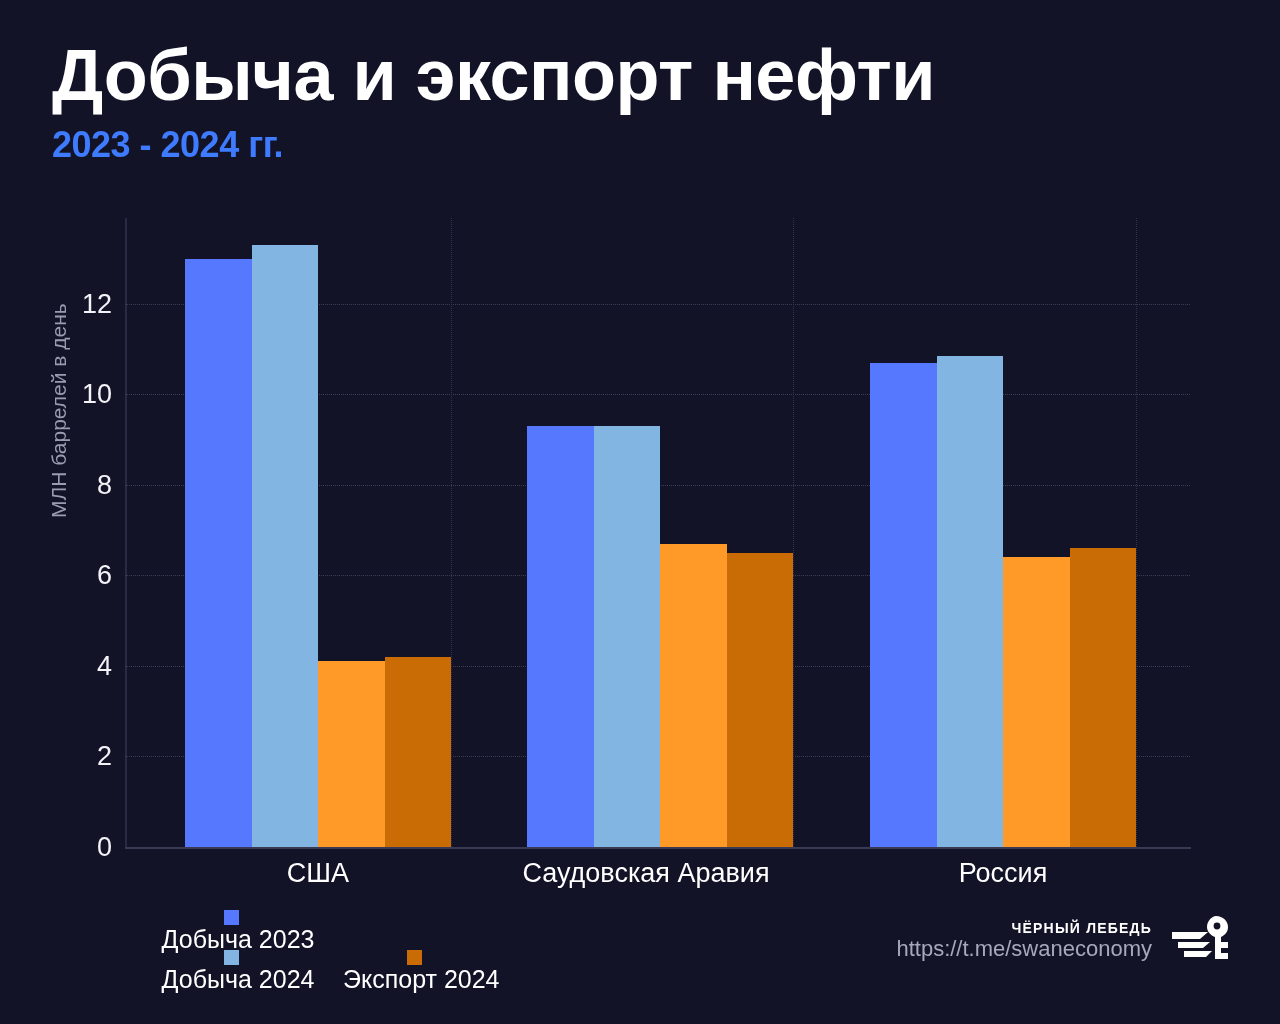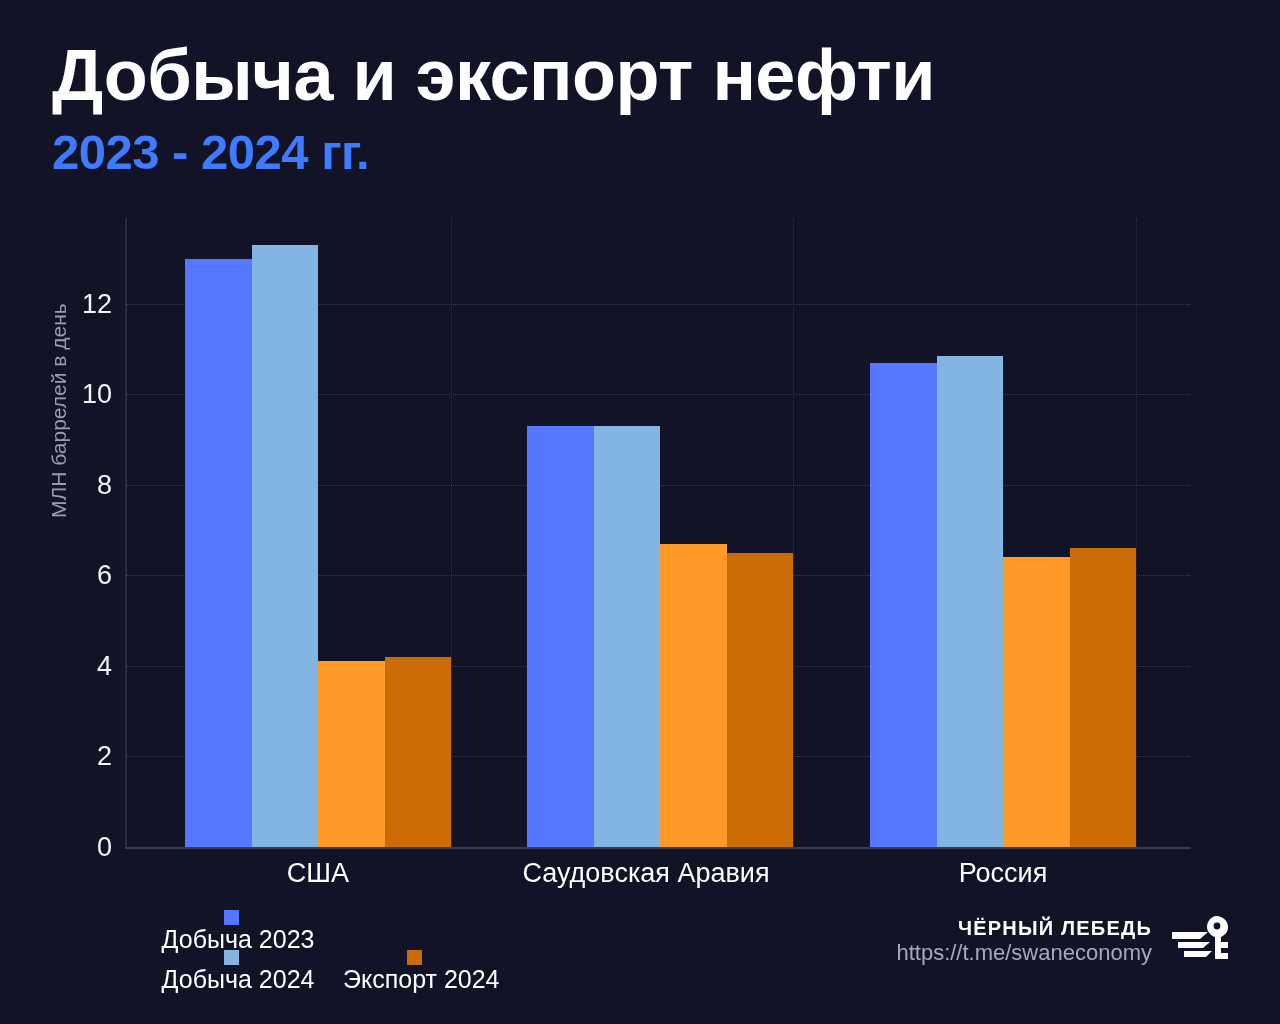--- a/index.html
+++ b/index.html
@@ -34,21 +34,21 @@
   .title-main {
     font-size: 72px;
     font-weight: bold;
     letter-spacing: -0.5px;
     line-height: 1.05;
     color: #ffffff;
     white-space: nowrap;
   }
   .title-sub {
     margin-top: 10px;
-    font-size: 49px;
+    font-size: 36px;
     font-weight: bold;
     letter-spacing: -0.5px;
     color: #3f7bff;
     white-space: nowrap;
   }
 
   
   .chart-area {
     position: absolute;
     left: 0;
@@ -163,21 +163,21 @@
   .brand {
     position: absolute;
     right: 48px;
     top: 912px;
     display: flex;
     align-items: center;
     gap: 18px;
   }
   .brand-text { text-align: right; }
   .brand-name {
-    font-size: 20px;
+    font-size: 14px;
     font-weight: bold;
     letter-spacing: 1.2px;
     color: #ffffff;
     white-space: nowrap;
   }
   .brand-url {
     font-size: 22px;
     color: #a8a8bb;
     white-space: nowrap;
   }

